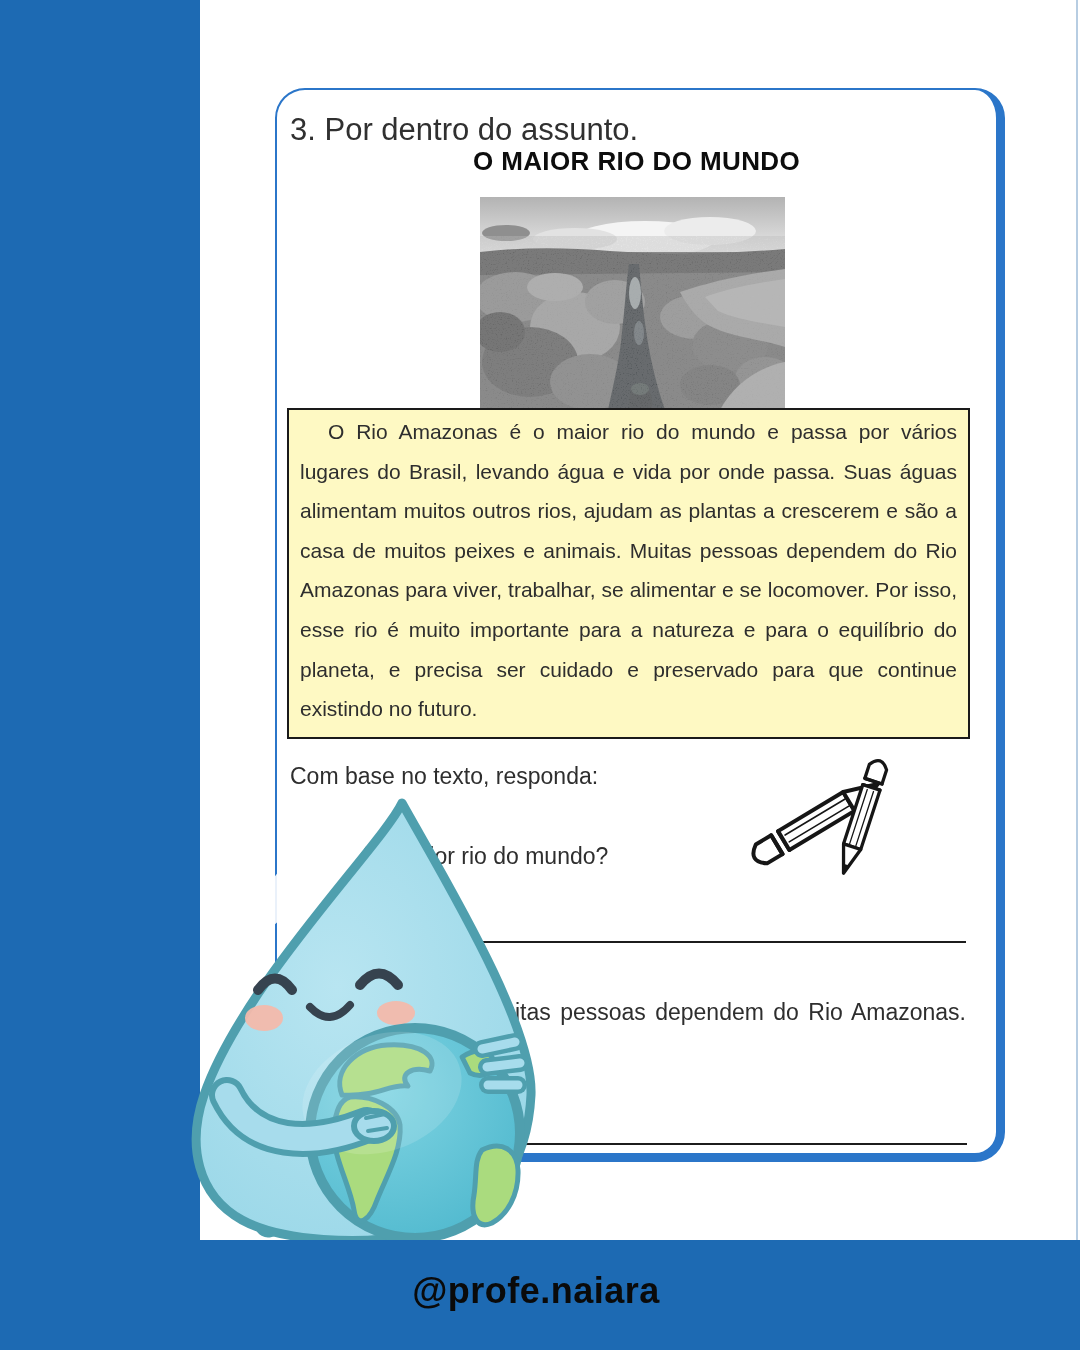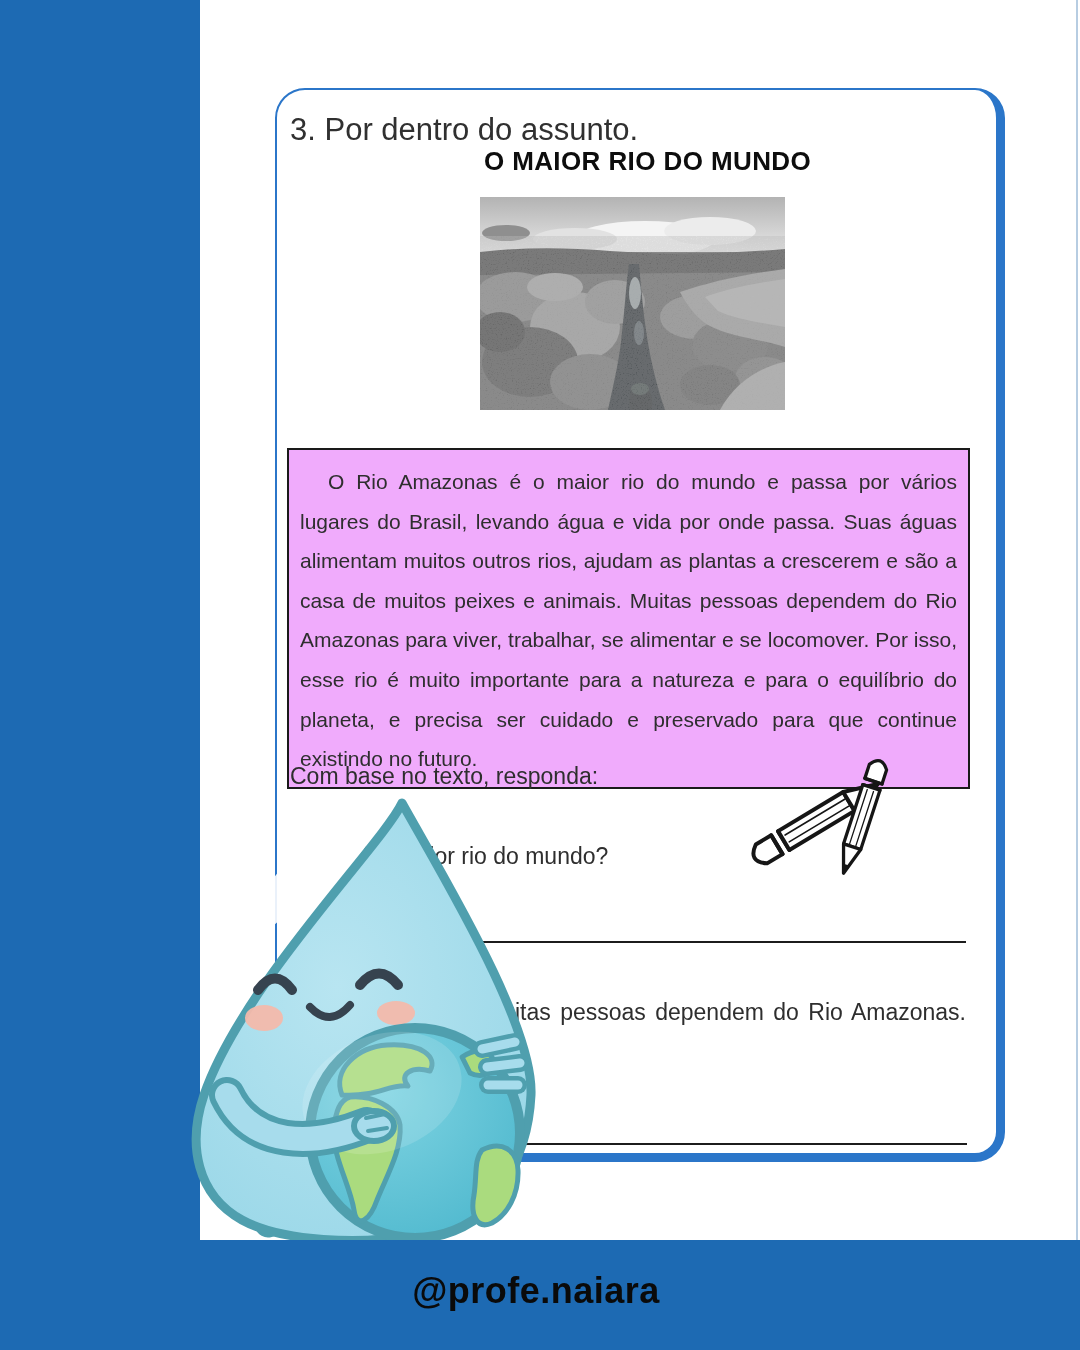--- a/index.html
+++ b/index.html
@@ -16,25 +16,25 @@
   .right-line{left:1076px;top:0;width:2px;height:1240px;background:#b7cde2;z-index:1;}
   
   .card{
     left:275px;top:88px;width:730px;height:1074px;box-sizing:border-box;
     background:#ffffff;border:2px solid #2b76c9;
     border-right-width:9px;border-bottom-width:9px;border-radius:30px;
     z-index:2;
   }
   .section-label{left:290px;top:112px;font-size:31px;color:#303030;z-index:3;}
   .title{left:277px;top:146px;width:719px;text-align:center;font-size:26px;
-    font-weight:700;color:#0d0d0d;letter-spacing:.4px;z-index:3;padding-left:11px;}
+    font-weight:700;color:#0d0d0d;letter-spacing:.4px;z-index:3;}
   .photo{left:480px;top:197px;width:305px;height:213px;z-index:3;}
   .textbox{
-    left:287px;top:448px;width:683px;min-height:322px;box-sizing:border-box;
-    border:2px solid #1a1a1a;padding:12px 11px 8px 11px;z-index:3;background:#f0abfc;
+    left:287px;top:408px;width:683px;min-height:322px;box-sizing:border-box;
+    border:2px solid #1a1a1a;padding:2px 11px 8px 11px;z-index:3;background:#fef9c3;
   }
   .textbox p{
     margin:0;font-size:21px;line-height:39.6px;text-align:justify;
     text-indent:28px;color:#2e2e2e;
   }
   .prompt{left:290px;top:763px;font-size:23px;color:#2e2e2e;z-index:3;}
   .pencils{left:738px;top:752px;width:185px;height:130px;z-index:3;}
   .question-a{left:359px;top:843px;font-size:23px;color:#2e2e2e;z-index:3;}
   .ansline{height:12px;border-bottom:2px solid #1c1c1c;z-index:3;}
   .ansline1{left:420px;top:929px;width:546px;}

